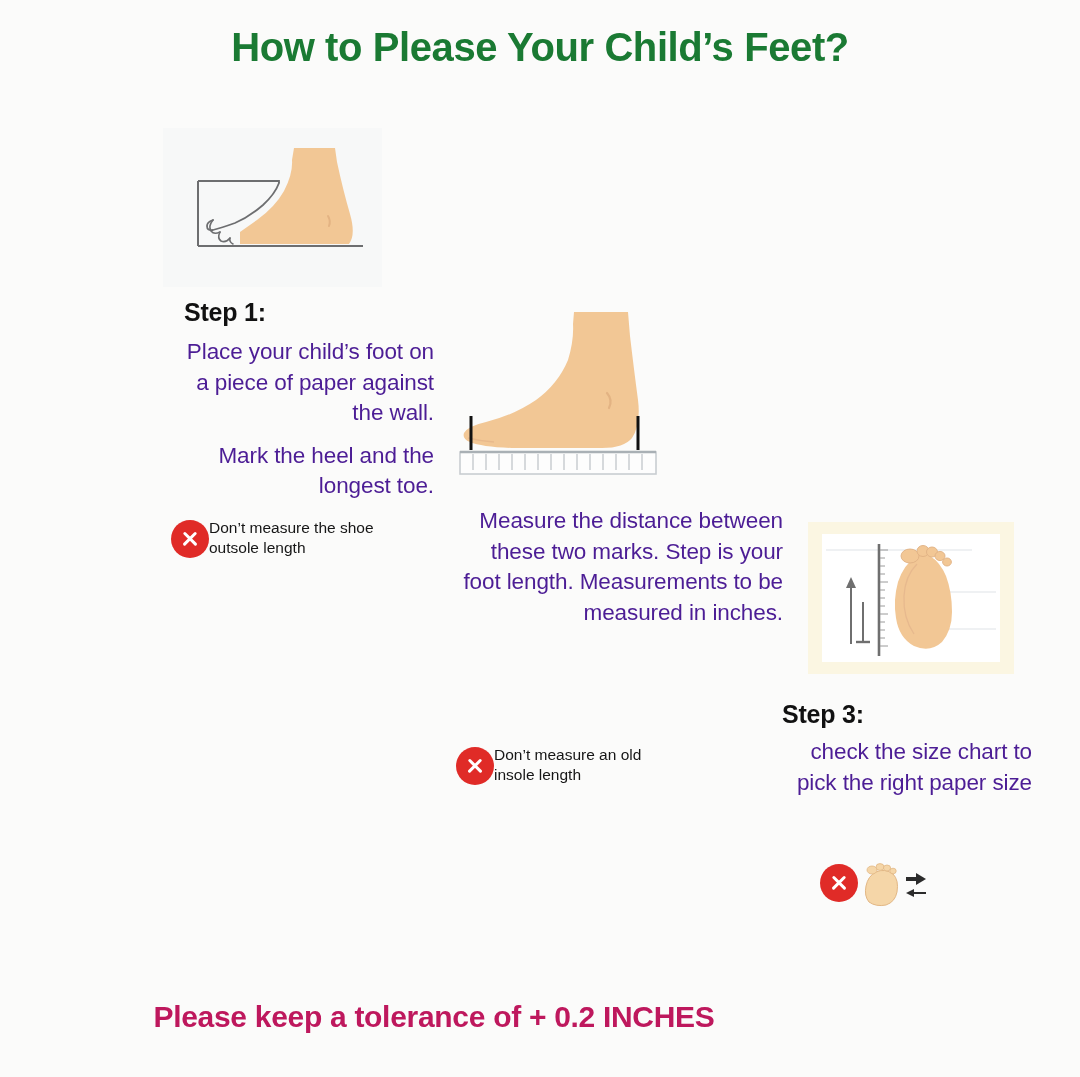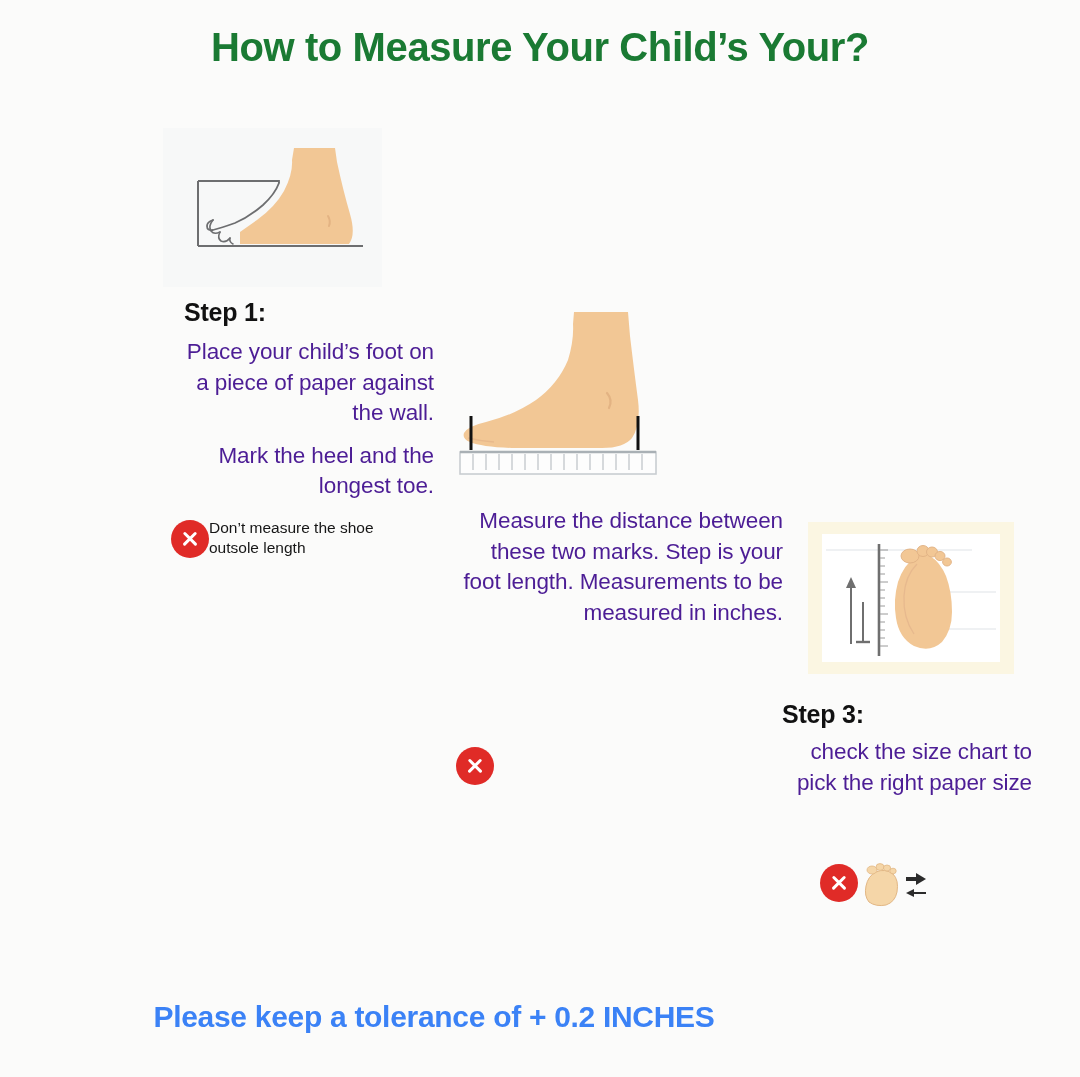--- a/index.html
+++ b/index.html
@@ -168,32 +168,32 @@
 
   
   #footer-note {
     position: absolute;
     left: 0;
     top: 1000px;
     width: 868px;
     text-align: center;
     font-size: 30px;
     font-weight: bold;
-    color: #3b82f6;
+    color: #be185d;
     letter-spacing: -0.3px;
   }
 
   svg { display: block; }
 </style>
 </head>
 <body>
 
 <div class="stage">
 
-  <div id="page-title">How to Measure Your Child’s Your?</div>
+  <div id="page-title">How to Please Your Child’s Feet?</div>
 
   <div id="step1-image-panel">
     <svg width="219" height="159" viewBox="0 0 219 159">
 
       <path d="M131 20 L172 20 L174 34 Q180 62 187 86 Q193 107 186 116 L77 116 L77 104 Q84 99 94 92 Q112 79 121 63 Q130 46 129 32 Z" fill="#f2c795"></path>
 
       <path d="M165 88 Q168 93 166 98" stroke="#e3b383" stroke-width="2" fill="none" stroke-linecap="round"></path>
 
       <path d="M116 55 Q112 66 100 77 Q86 89 72 95 Q58 100 50 102 Q44 103 44 98 Q44 94 50 92" stroke="#6d6e70" stroke-width="1.8" fill="none" stroke-linecap="round"></path>
       <path d="M50 92 Q45 98 48 103 Q51 107 57 104" stroke="#6d6e70" stroke-width="1.6" fill="none" stroke-linecap="round"></path>
@@ -256,20 +256,21 @@
   </div>
 
   <div id="step2-text">
     <div class="step-body">
       <p>Measure the distance between these two marks. Step is your foot length. Measurements to be measured in inches.</p>
     </div>
   </div>
 
   <div id="step2-warning" class="warn">
     <div class="warn-circle"></div>
+    <div class="warn-text">Don’t measure an old insole length</div>
   </div>
 
   <div id="step3-image-panel">
     <div id="step3-chart">
       <svg width="178" height="128" viewBox="0 0 178 128">
 
         <line x1="4" y1="16" x2="150" y2="16" stroke="#dfe3e7" stroke-width="1.2"></line>
         <line x1="112" y1="58" x2="174" y2="58" stroke="#dfe3e7" stroke-width="1.2"></line>
         <line x1="112" y1="95" x2="174" y2="95" stroke="#dfe3e7" stroke-width="1.2"></line>
 

